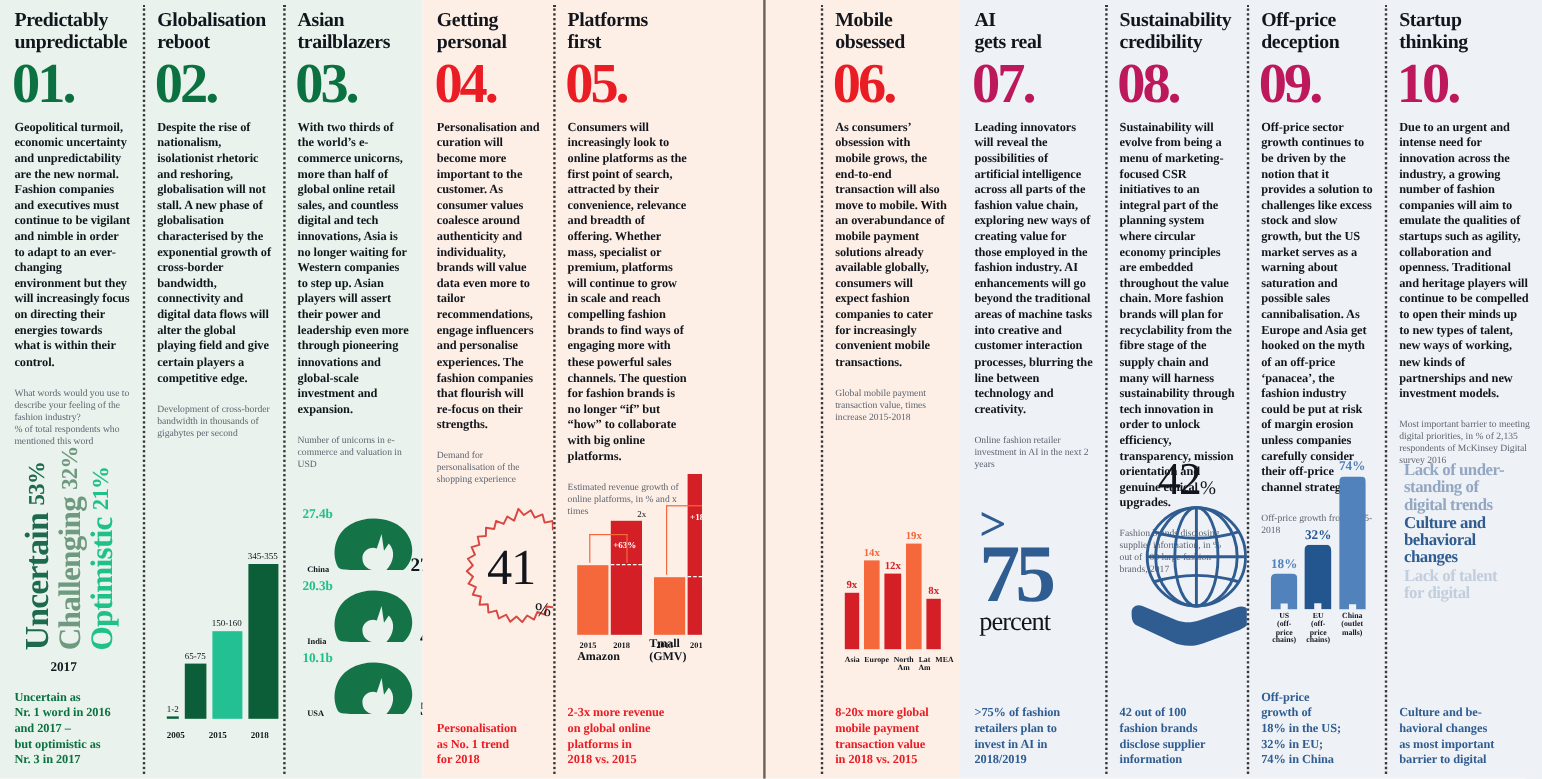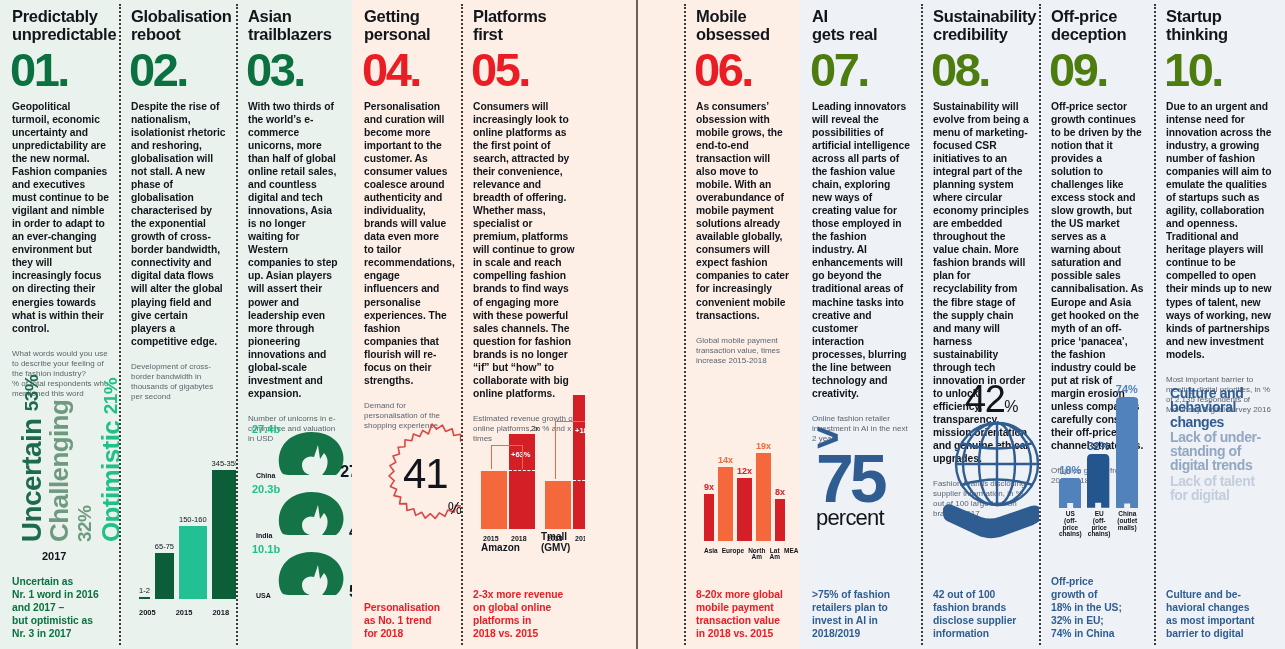--- a/index.html
+++ b/index.html
@@ -6,20 +6,21 @@
   html, body {
     width: 1285px; height: 649px;
     font-family: "Liberation Sans", sans-serif;
     background: #ffffff;
     overflow: hidden;
   }
   #board {
     position: relative;
     width: 1285px; height: 475px;
     display: flex;
+    font-family: Liberation Serif, serif;
   }
   
   .col {
     position: relative;
     height: 649px;
     padding: 8px 10px 8px 12px;
     display: flex;
     flex-direction: column;
   }
   .band-green { background: #e9f2ec; }
@@ -51,21 +52,21 @@
   }
   .bignum {
     font-size: 47px;
     line-height: 0.95;
     font-weight: bold;
     letter-spacing: -2.5px;
     margin: 2px 0 8px -2px;
   }
   .num-green { color: #0b7140; }
   .num-red   { color: #ea1c24; }
-  .num-blue  { color: #4d7c0f; }
+  .num-blue  { color: #be185d; }
 
   .body {
     font-size: 10.3px;
     line-height: 1.265;
     font-weight: bold;
     color: #12161c;
     letter-spacing: -0.05px;
     white-space: pre-line;
   }
 
@@ -479,26 +480,26 @@
   </div>
 
   <div class="col band-blue divider-dotted" style="width:131px">
     <div class="headline">Startup
 thinking</div>
     <div class="bignum num-blue">10.</div>
     <div class="body">Due to an urgent and intense need for innovation across the industry, a growing number of fashion companies will aim to emulate the qualities of startups such as agility, collaboration and openness. Traditional and heritage players will continue to be compelled to open their minds up to new types of talent, new ways of working, new kinds of partnerships and new investment models.</div>
     <div class="caption">Most important barrier to meeting digital priorities, in % of 2,135 respondents of McKinsey Digital survey 2016</div>
     <div class="viz">
       <div class="barrier">
+        <div class="bar-tier tier2">Lack of under-
+standing of
+digital trends</div>
         <div class="bar-tier tier1">Culture and
 behavioral
 changes</div>
-        <div class="bar-tier tier2">Lack of under-
-standing of
-digital trends</div>
         <div class="bar-tier tier3">Lack of talent
 for digital</div>
       </div>
     </div>
     <div class="takeaway tk-blue">Culture and be-
 havioral changes
 as most important
 barrier to digital</div>
   </div>
 

